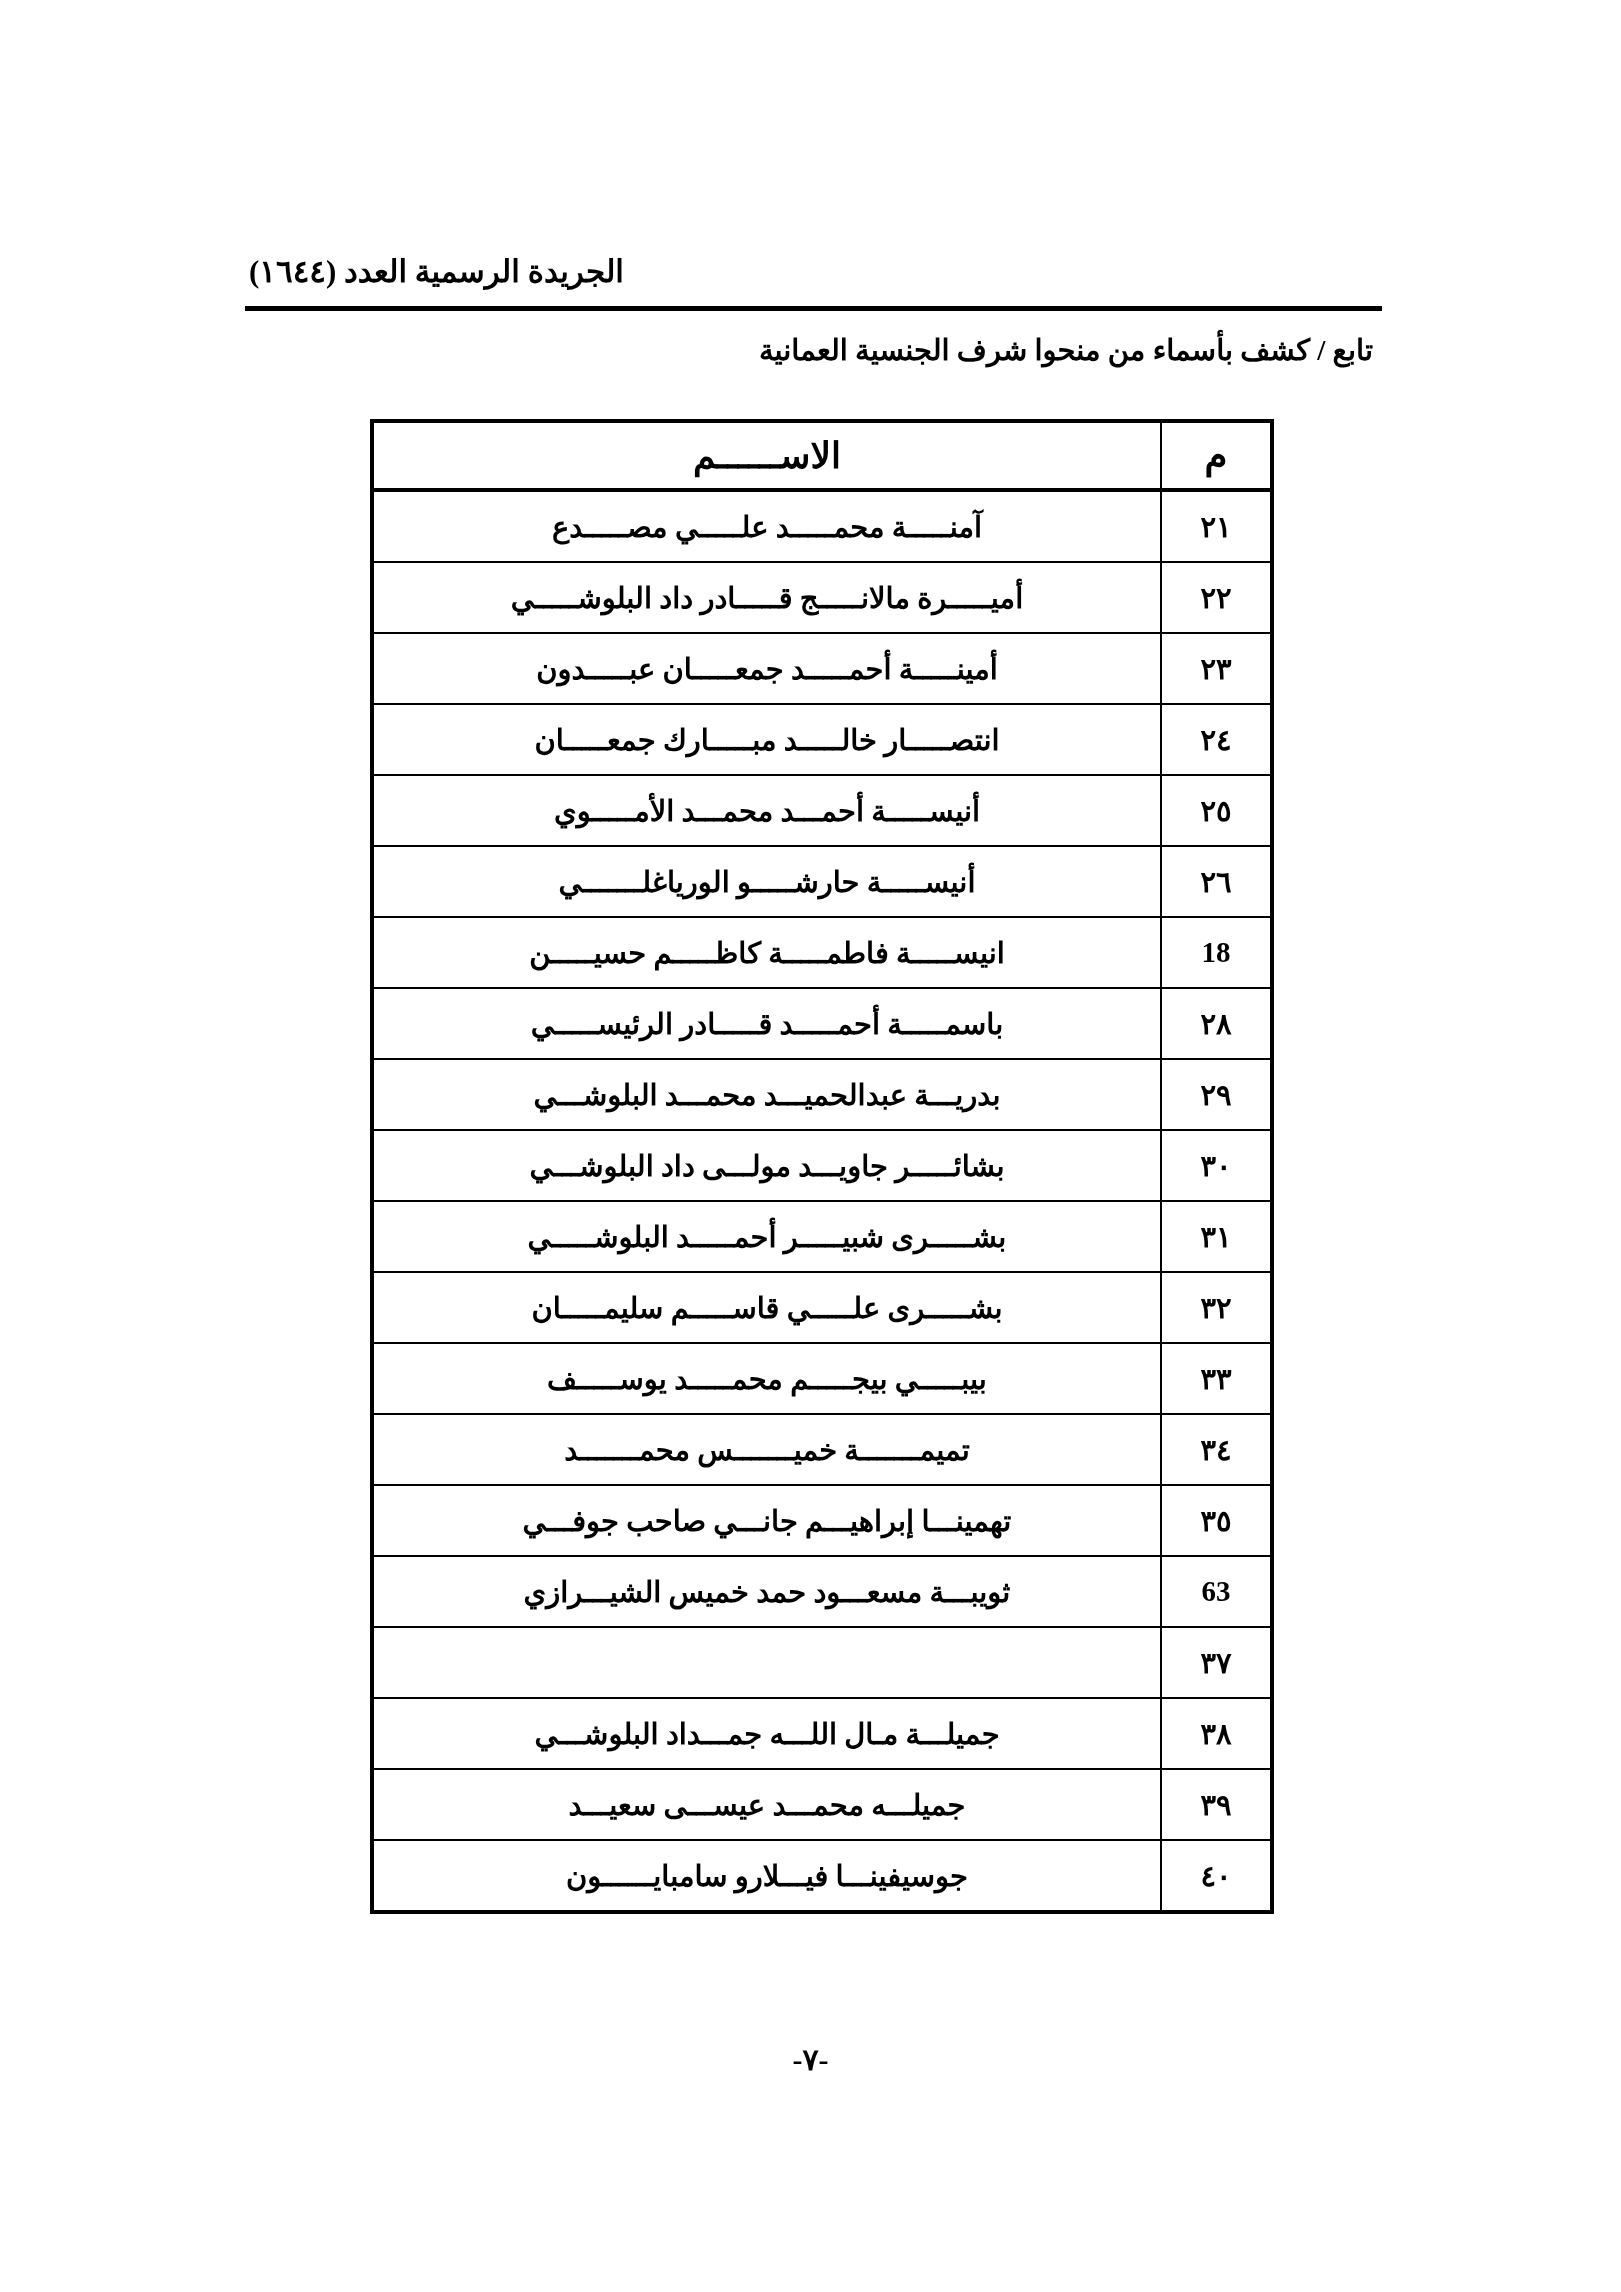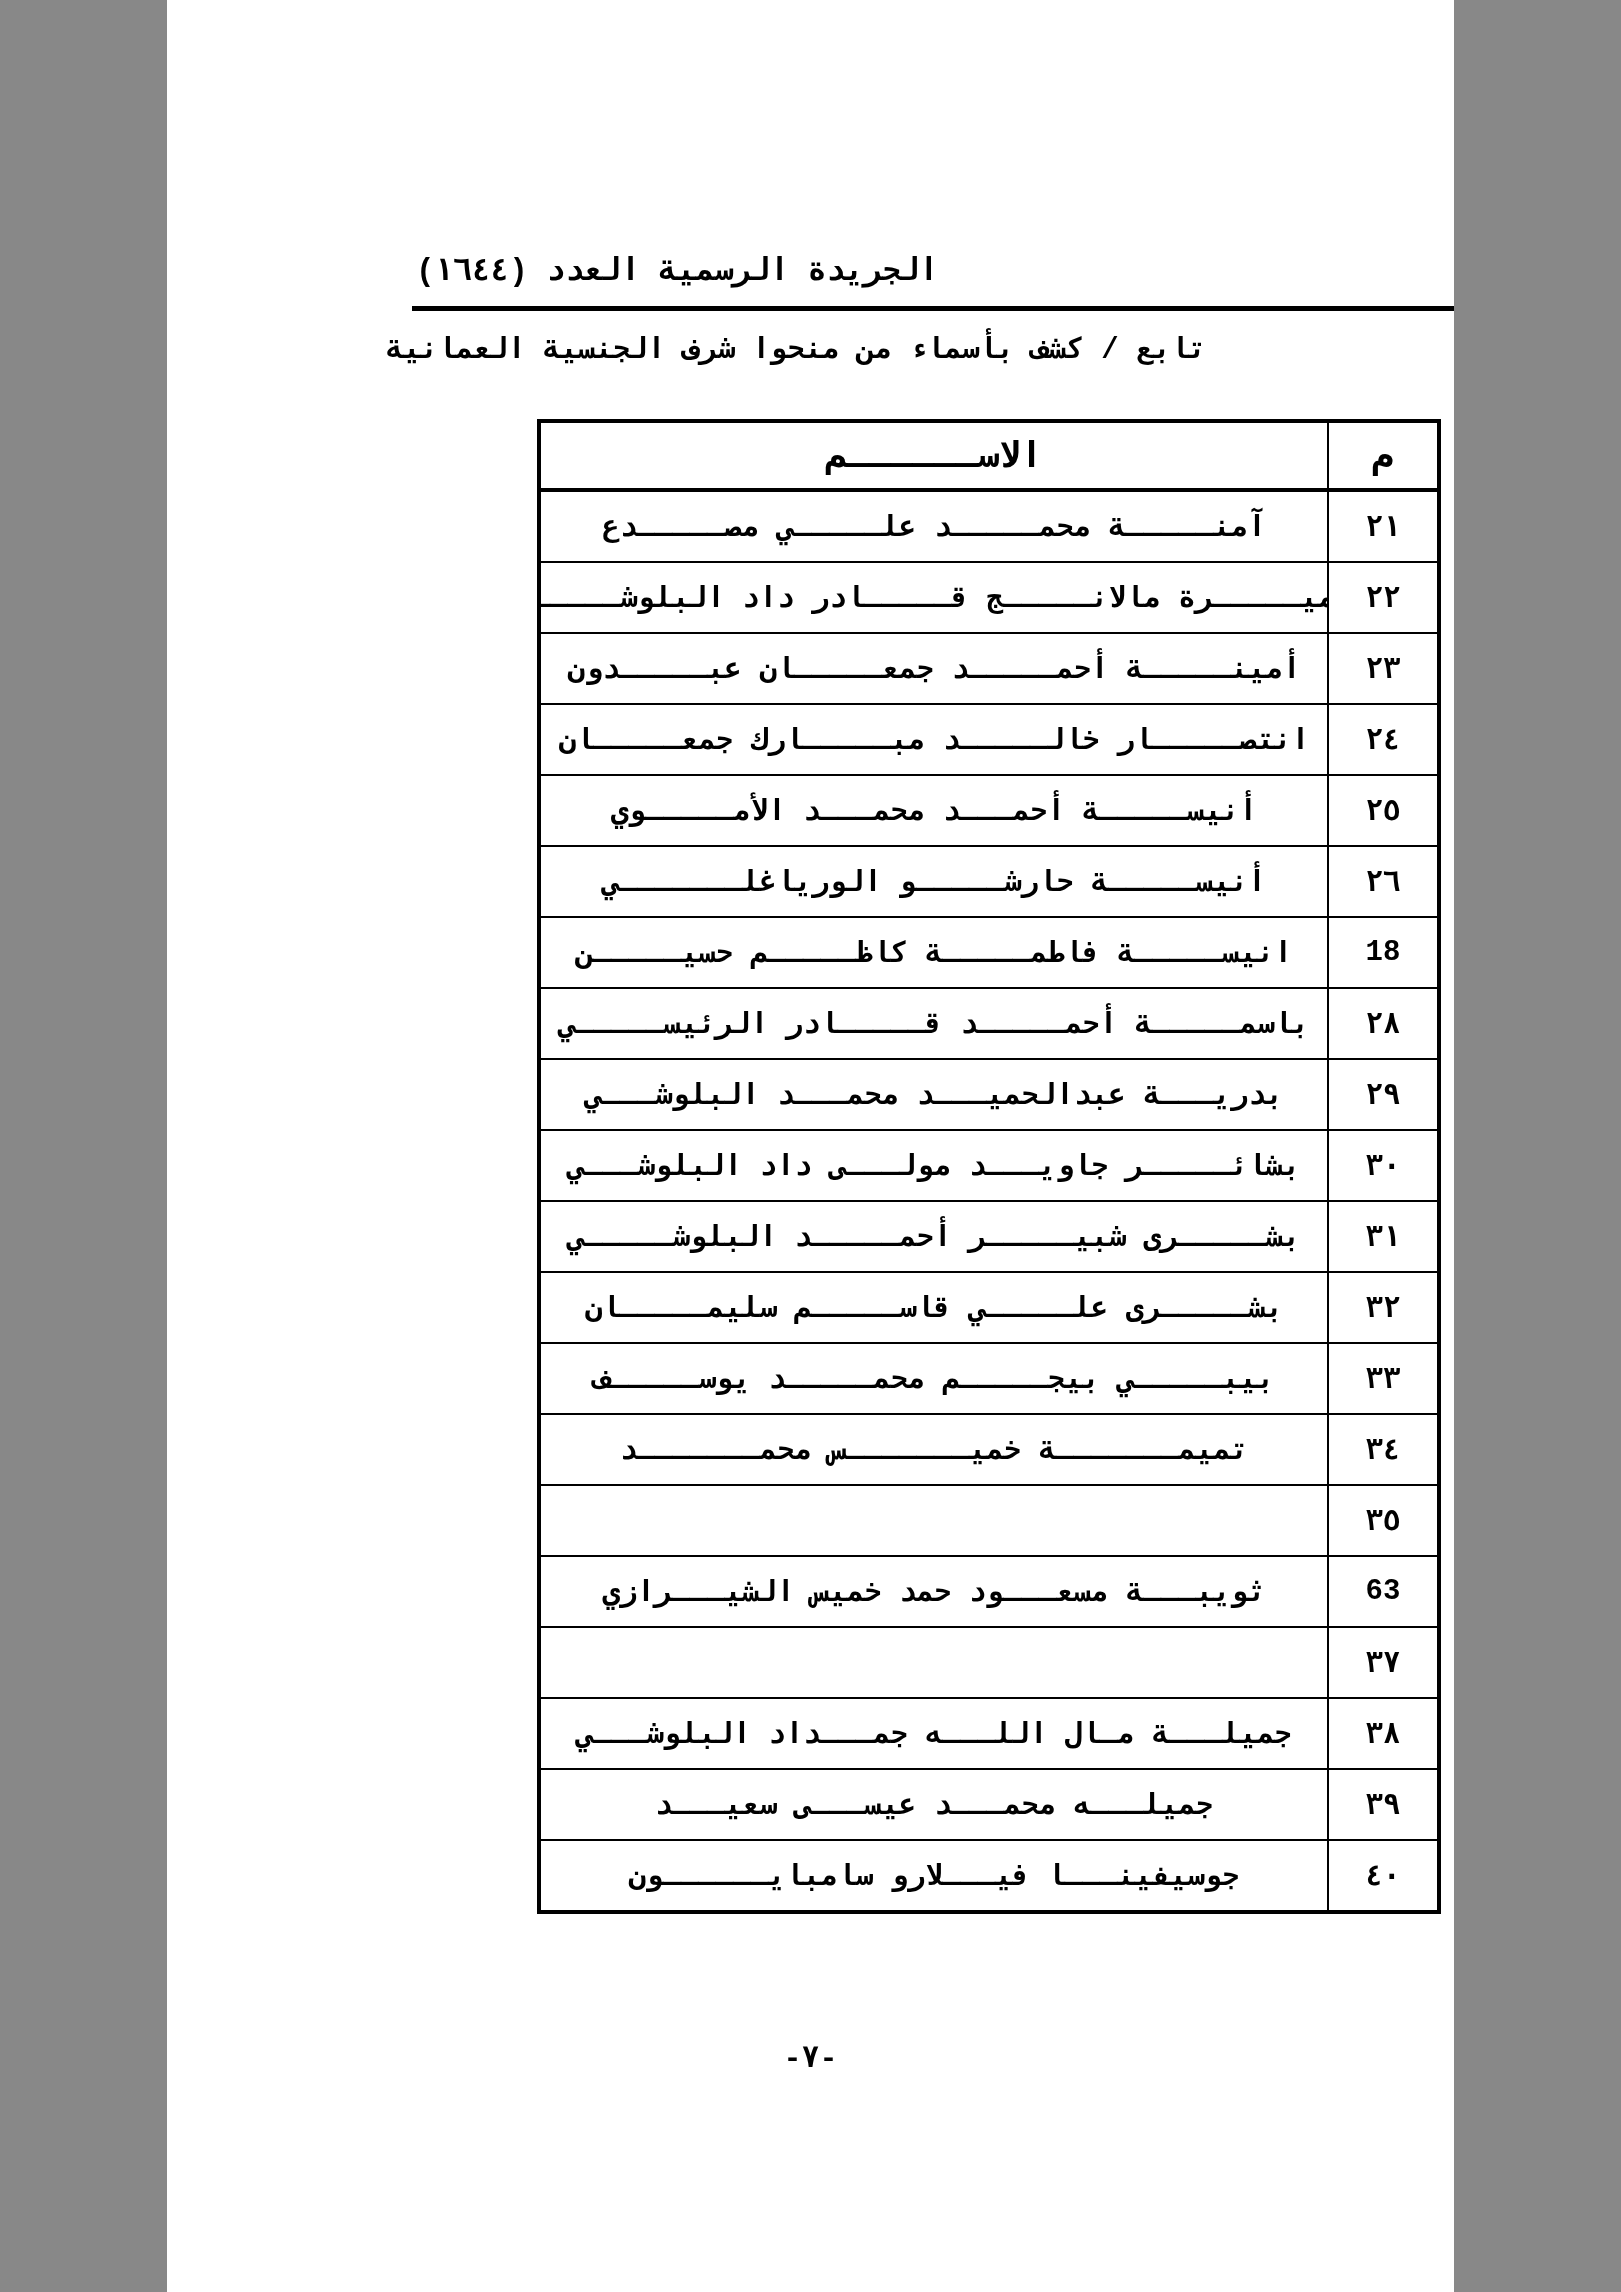--- a/index.html
+++ b/index.html
@@ -2,25 +2,25 @@
 <html lang="ar"><head>
 <meta charset="utf-8">
 <style>
   html, body {
     margin: 0;
     padding: 0;
     background: #888;
   }
   .page {
     position: relative;
-    width: 1287px;
+    width: 1621px;
     height: 2293px;
     margin: 0 auto;
     background: #ffffff;
-    font-family: Liberation Mono, monospace;
+    font-family: Liberation Serif, serif;
     color: #000;
     overflow: hidden;
   }
 
   
   .gazette-header {
     position: absolute;
     top: 249px;
     left: 249px;
     font-size: 31px;
@@ -180,20 +180,21 @@
         <div class="t-row">
           <div class="cell cell-no">٣٣</div>
           <div class="cell cell-name">بيبـــــي بيجـــــم محمـــــد يوســـــف</div>
         </div>
         <div class="t-row">
           <div class="cell cell-no">٣٤</div>
           <div class="cell cell-name">تميمـــــــة خميـــــــس محمـــــــد</div>
         </div>
         <div class="t-row">
           <div class="cell cell-no">٣٥</div>
+          <div class="cell cell-name">تهمينـــا إبراهيـــم جانـــي صاحب جوفـــي</div>
         </div>
         <div class="t-row">
           <div class="cell cell-no">63</div>
           <div class="cell cell-name">ثويبـــة مسعـــود حمد خميس الشيـــرازي</div>
         </div>
         <div class="t-row">
           <div class="cell cell-no">٣٧</div>
         </div>
         <div class="t-row">
           <div class="cell cell-no">٣٨</div>

